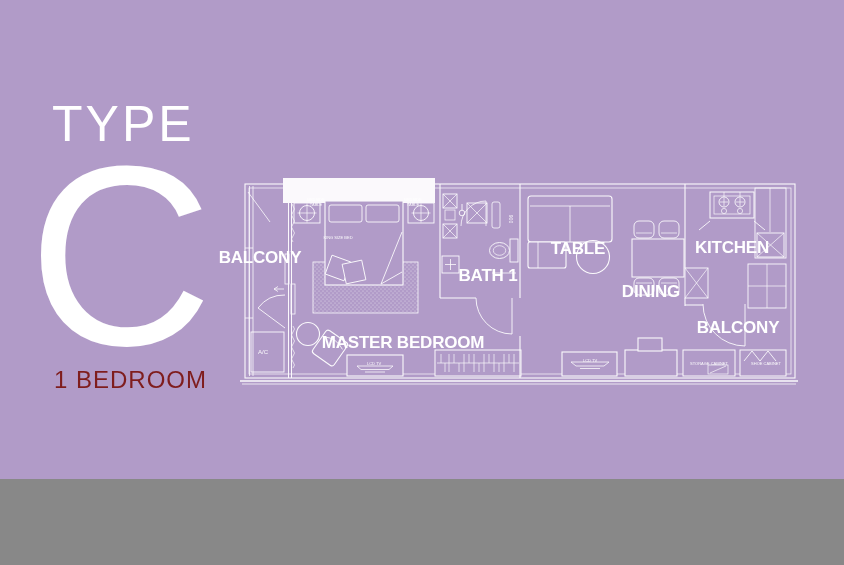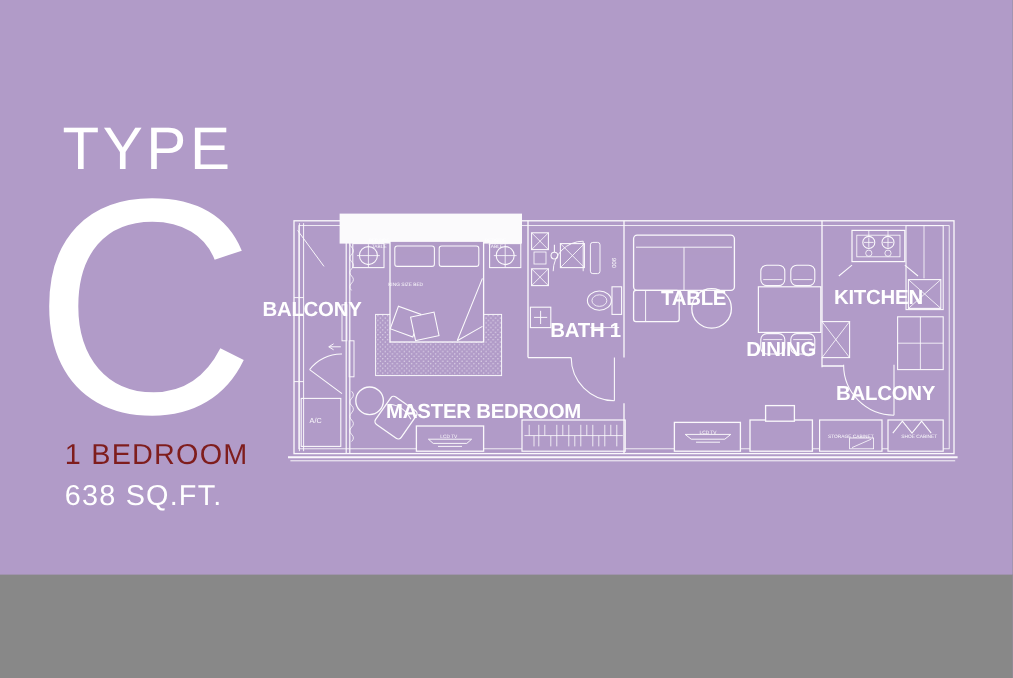--- a/index.html
+++ b/index.html
@@ -33,21 +33,20 @@
   .tiny-rot{transform:translate(-50%,-50%) rotate(90deg);}
 </style>
 </head>
 <body>
 
 <div class="stage">
 
   <div class="type-word">TYPE</div>
   <div class="type-letter">C</div>
   <div class="sub-line1">1 BEDROOM</div>
-  <div class="sub-line2">638 SQ.FT.</div>
 
   <svg class="plan-svg" viewBox="0 0 560 214">
     <defs>
       <pattern id="rugdots" patternUnits="userSpaceOnUse" width="4" height="4">
         <circle cx="1" cy="1" r="0.55" fill="#ffffff" opacity="0.7"></circle>
         <circle cx="3" cy="3" r="0.55" fill="#ffffff" opacity="0.7"></circle>
       </pattern>
     </defs>
 
     <g style="stroke:var(--line,#fff)" fill="none" stroke-width="1.1" opacity="0.95">

